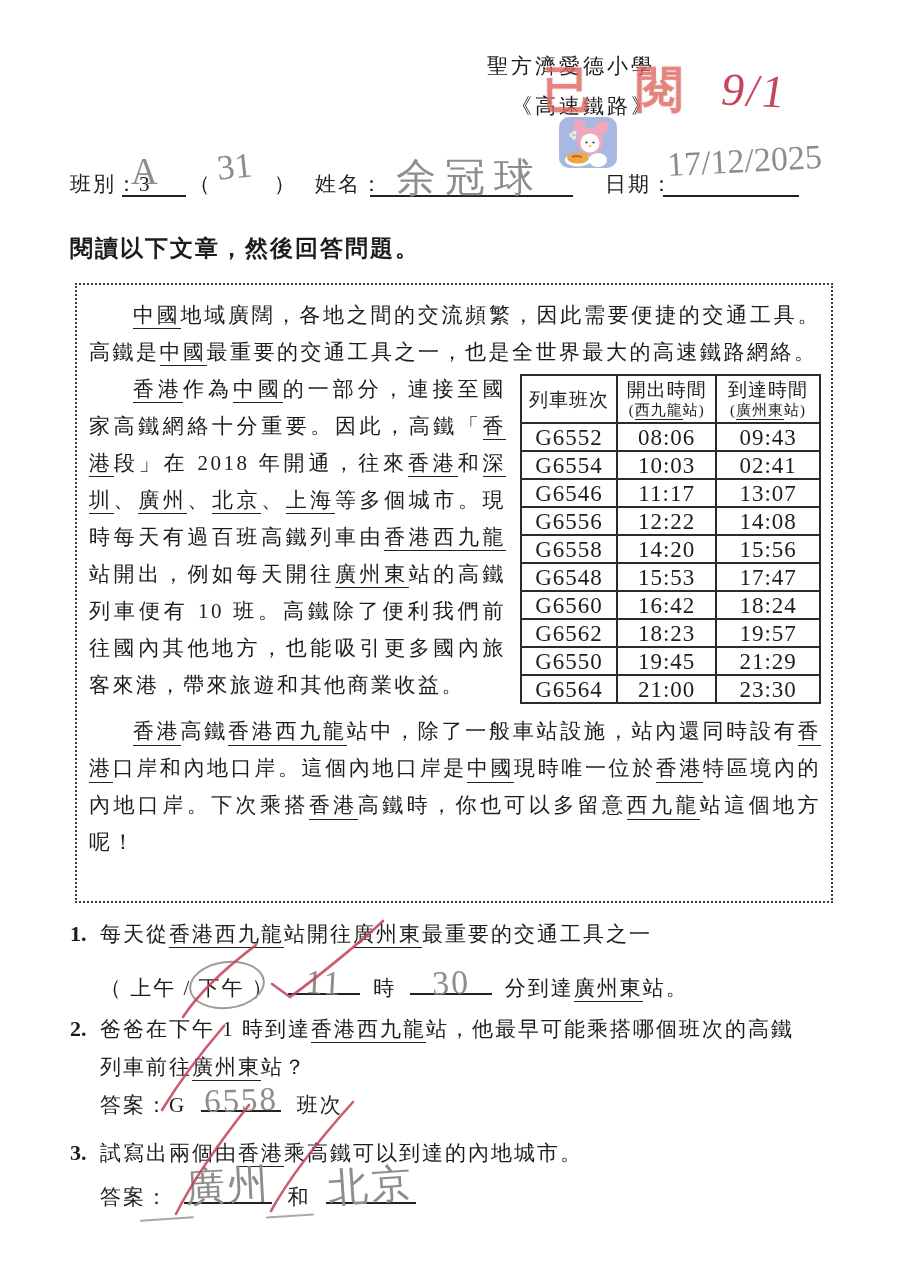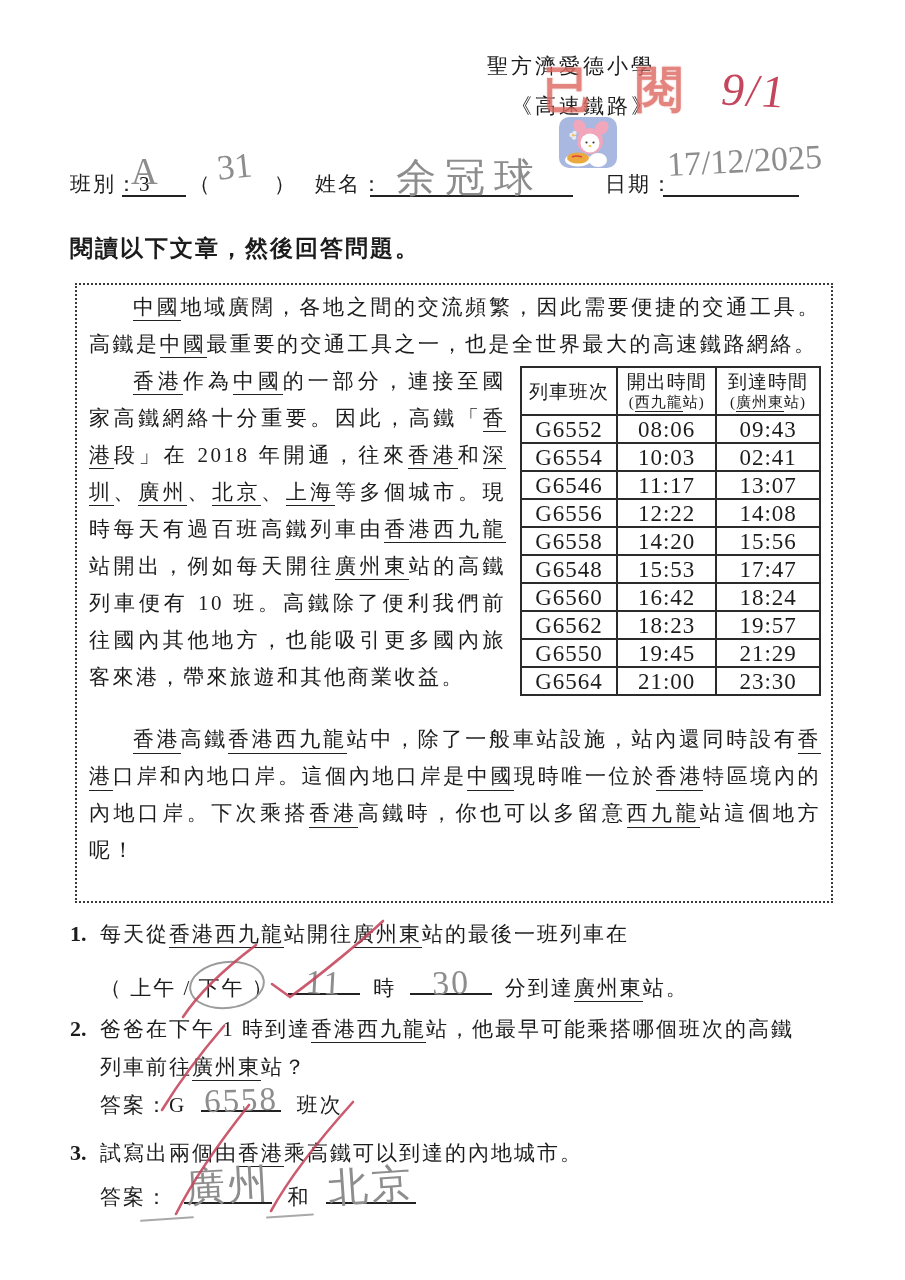--- a/index.html
+++ b/index.html
@@ -14,26 +14,26 @@
   
   .hw{color:#8d8d8d;font-weight:400;white-space:nowrap;}
   
   .lbl{font-size:21px;letter-spacing:2px;}
   .uline{border-bottom:2px solid #222;height:33px;top:162px;}
   
   .instr{left:70px;top:233px;font-size:23px;font-weight:700;letter-spacing:2px;
          font-family:Liberation Mono, monospace;text-align:center;}
   
   .box{left:75px;top:283px;width:758px;height:620px;border:2px dotted #3a3a3a;box-sizing:border-box;}
-  .box-inner{position:absolute;left:12px;right:10px;top:4px;font-size:21px;line-height:37px;
+  .box-inner{position:absolute;left:12px;right:10px;top:12px;font-size:21px;line-height:37px;
              letter-spacing:2.5px;text-align:justify;}
   .para{text-indent:2.1em;margin:0;}
   .u{border-bottom:1.6px solid #222;padding-bottom:1px;}
   
-  .schedule{float:right;width:301px;margin:3px 0 26px 14px;border-collapse:collapse;
+  .schedule{float:right;width:301px;margin:3px 0 10px 14px;border-collapse:collapse;
             text-align:center;letter-spacing:1px;text-indent:0;}
   .schedule th,.schedule td{border:2px solid #2b2b2b;padding:0;}
   .schedule th{font-weight:400;font-size:19px;line-height:23px;padding:2px 0;}
   .schedule th .sub{font-size:15px;line-height:19px;}
   .schedule td{font-size:23px;line-height:25px;height:26px;font-family:"Liberation Serif",serif;}
   
   .q{left:70px;font-size:21px;letter-spacing:2px;line-height:38px;width:790px;}
   .qno{position:absolute;left:0;top:0;font-weight:700;font-size:22px;letter-spacing:0;}
   .qbody{margin-left:30px;}
   .blank{display:inline-block;border-bottom:2px solid #222;position:relative;vertical-align:baseline;height:1em;}
@@ -166,21 +166,21 @@
       </table>
       <p class="para"><span class="u">香港</span><span>作為</span><span class="u">中國</span><span>的一部分，連接至國家高鐵網絡十分重要。因此，高鐵「</span><span class="u">香港</span><span>段」在 2018 年開通，往來</span><span class="u">香港</span><span>和</span><span class="u">深圳</span><span>、</span><span class="u">廣州</span><span>、</span><span class="u">北京</span><span>、</span><span class="u">上海</span><span>等多個城市。現時每天有過百班高鐵列車由</span><span class="u">香港西九龍</span><span>站開出，例如每天開往</span><span class="u">廣州東</span><span>站的高鐵列車便有 10 班。高鐵除了便利我們前往國內其他地方，也能吸引更多國內旅客來港，帶來旅遊和其他商業收益。</span></p>
     </div>
     <p class="para" style="clear:both;font-family:Liberation Mono, monospace;"><span class="u">香港</span><span>高鐵</span><span class="u">香港西九龍</span><span>站中，除了一般車站設施，站內還同時設有</span><span class="u">香港</span><span>口岸和內地口岸。這個內地口岸是</span><span class="u">中國</span><span>現時唯一位於</span><span class="u">香港</span><span>特區境內的內地口岸。下次乘搭</span><span class="u">香港</span><span>高鐵時，你也可以多留意</span><span class="u">西九龍</span><span>站這個地方呢！</span></p>
   </div>
 </div>
 
 <div class="abs q" style="top:915px;">
   <span class="qno">1.</span>
   <div class="qbody">
-    <div><span>每天從</span><span class="u">香港西九龍</span><span>站開往</span><span class="u">廣州東</span><span>站的最後一班列車在</span></div>
+    <div><span>每天從</span><span class="u">香港西九龍</span><span>站開往</span><span class="u">廣州東</span><span>最重要的交通工具之一</span></div>
     <div style="margin-top:16px;">
       <span>（ </span><span>上午</span><span> / </span><span class="choice"><span>下午</span><span class="circle"></span></span><span> ）</span>
       <span class="blank" style="width:72px;margin:0 6px;"><span class="hw-in" style="transform:translateX(-50%) rotate(3deg);">11</span></span>
       <span>時</span>
       <span class="blank" style="width:82px;margin:0 6px;"><span class="hw-in">30</span></span>
       <span><span>分到達</span><span class="u">廣州東</span><span>站。</span></span>
     </div>
   </div>
 </div>
 

